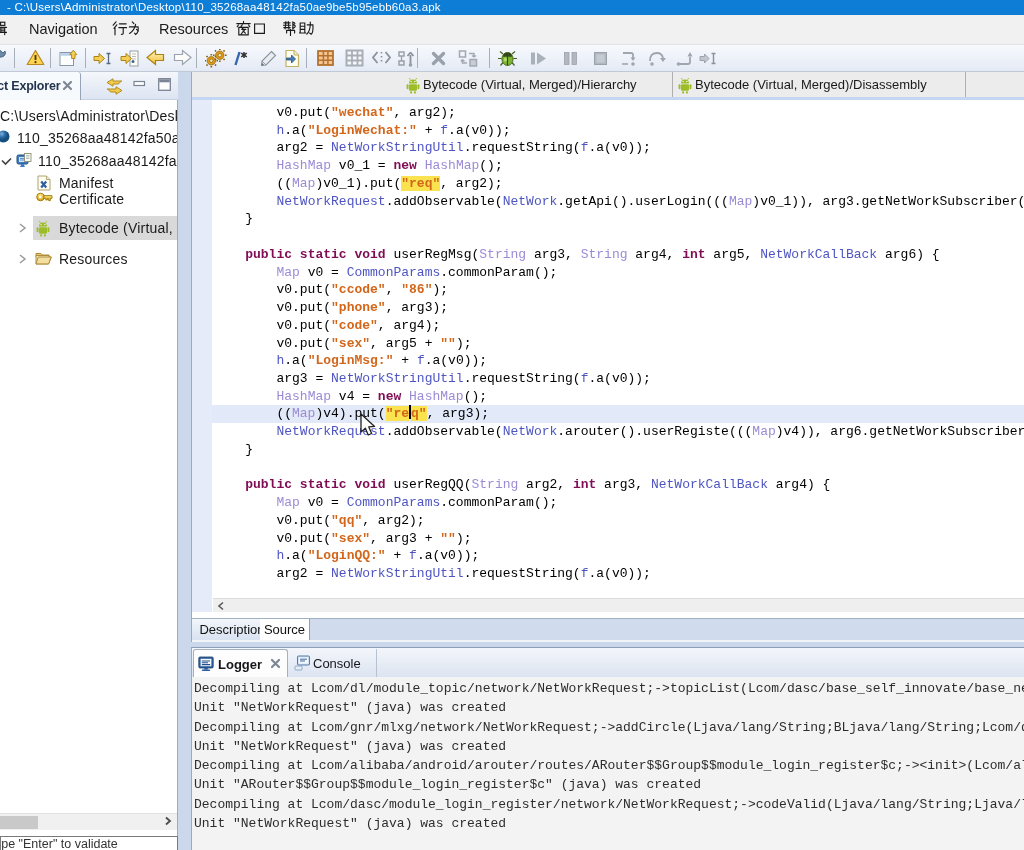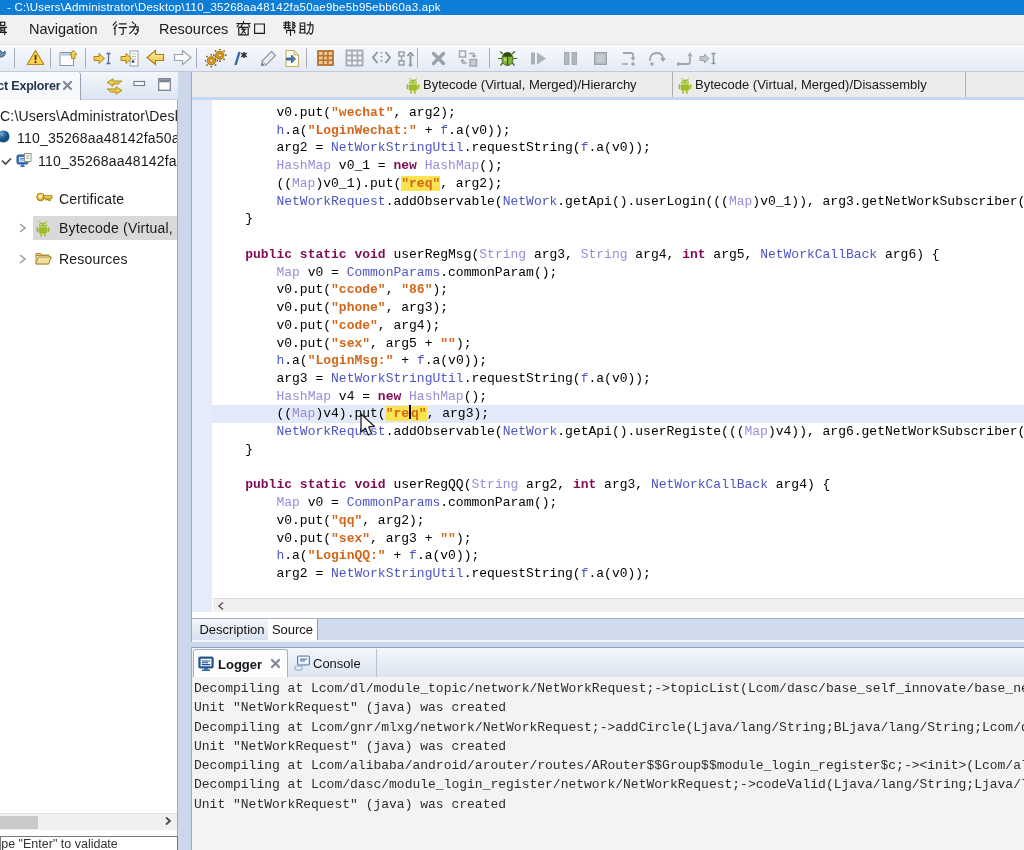--- a/index.html
+++ b/index.html
@@ -394,20 +394,30 @@
           <svg width="16" height="16" viewBox="0 0 16 16">
             <rect x="1" y="2" width="11" height="9" rx="1.5" fill="#3F7BC0" stroke="#23507E" stroke-width="1"></rect>
             <rect x="3" y="4" width="7" height="5" fill="#D7E6F5"></rect>
             <path d="M4 5.5 H9 M4 7 H9" stroke="#3F7BC0" stroke-width="0.8"></path>
             <path d="M5.5 11 L4 14 H9 L7.5 11 Z" fill="#3F7BC0"></path>
             <rect x="8.5" y="0.5" width="6.5" height="8" fill="#FDFDF4" stroke="#8E8E74" stroke-width="0.9"></rect>
             <path d="M10 2.5 H13.5 M10 4 H13.5 M10 5.5 H13.5" stroke="#9FB0C4" stroke-width="0.8"></path>
           </svg>
         </span>
         <span class="lbl" style="left: 38px;">110_35268aa48142fa50ae9be5b95ebb60a3.dex</span>
+      </div>
+      <div class="tree-row" style="top: 70.9px;">
+        <span class="ico" style="left: 37px;">
+          <svg width="14" height="16" viewBox="0 0 14 16">
+            <path d="M1 1 H9.5 L13 4.5 V15 H1 Z" fill="#FDFDF2" stroke="#AFA271" stroke-width="1"></path>
+            <path d="M9.5 1 V4.5 H13" fill="#EDE8C8" stroke="#AFA271" stroke-width="0.9"></path>
+            <path d="M4.2 6.5 L9.2 12.5 M9.2 6.5 L4.2 12.5" stroke="#2E5FA3" stroke-width="2.2"></path>
+          </svg>
+        </span>
+        <span class="lbl" style="left: 59px;">Manifest</span>
       </div>
       <div class="tree-row" style="top: 87px;">
         <span class="ico" style="left: 36px;">
           <svg width="17" height="12" viewBox="0 0 17 12">
             <defs>
               <linearGradient id="kg" x1="0" y1="0" x2="0" y2="1">
                 <stop offset="0%" stop-color="#FCE37A"></stop>
                 <stop offset="100%" stop-color="#D9A416"></stop>
               </linearGradient>
             </defs>
@@ -525,21 +535,21 @@
         <div class="cl"><span>    </span><span class="tk-k">public static void</span><span> userRegMsg(</span><span class="tk-t">String</span><span> arg3, </span><span class="tk-t">String</span><span> arg4, </span><span class="tk-k">int</span><span> arg5, </span><span class="tk-c">NetWorkCallBack</span><span> arg6) {</span></div>
         <div class="cl"><span>        </span><span class="tk-t">Map</span><span> v0 = </span><span class="tk-c">CommonParams</span><span>.commonParam();</span></div>
         <div class="cl"><span>        v0.put(</span><span class="tk-s">"ccode"</span><span>, </span><span class="tk-s">"86"</span><span>);</span></div>
         <div class="cl"><span>        v0.put(</span><span class="tk-s">"phone"</span><span>, arg3);</span></div>
         <div class="cl"><span>        v0.put(</span><span class="tk-s">"code"</span><span>, arg4);</span></div>
         <div class="cl"><span>        v0.put(</span><span class="tk-s">"sex"</span><span>, arg5 + </span><span class="tk-s">""</span><span>);</span></div>
         <div class="cl"><span>        </span><span class="tk-c">h</span><span>.a(</span><span class="tk-s">"LoginMsg:"</span><span> + </span><span class="tk-c">f</span><span>.a(v0));</span></div>
         <div class="cl"><span>        arg3 = </span><span class="tk-c">NetWorkStringUtil</span><span>.requestString(</span><span class="tk-c">f</span><span>.a(v0));</span></div>
         <div class="cl"><span>        </span><span class="tk-t">HashMap</span><span> v4 = </span><span class="tk-k">new</span><span> </span><span class="tk-t">HashMap</span><span>();</span></div>
         <div class="cl cur"><span>        ((</span><span class="tk-t">Map</span><span>)v4).put(</span><span class="tk-h">"re</span><span class="caret"></span><span class="tk-h">q"</span><span>, arg3);</span></div>
-        <div class="cl"><span>        </span><span class="tk-c">NetWorkRequest</span><span>.addObservable(</span><span class="tk-c">NetWork</span><span>.getApi().userRegiste(((</span><span class="tk-t">Map</span><span>)v4)), arg6.getNetWorkSubscriber(new NetWorkSubscriber() {</span></div>
+        <div class="cl"><span>        </span><span class="tk-c">NetWorkRequest</span><span>.addObservable(</span><span class="tk-c">NetWork</span><span>.arouter().userRegiste(((</span><span class="tk-t">Map</span><span>)v4)), arg6.getNetWorkSubscriber(new NetWorkSubscriber() {</span></div>
         <div class="cl"><span>    }</span></div>
         <div class="cl"></div>
         <div class="cl"><span>    </span><span class="tk-k">public static void</span><span> userRegQQ(</span><span class="tk-t">String</span><span> arg2, </span><span class="tk-k">int</span><span> arg3, </span><span class="tk-c">NetWorkCallBack</span><span> arg4) {</span></div>
         <div class="cl"><span>        </span><span class="tk-t">Map</span><span> v0 = </span><span class="tk-c">CommonParams</span><span>.commonParam();</span></div>
         <div class="cl"><span>        v0.put(</span><span class="tk-s">"qq"</span><span>, arg2);</span></div>
         <div class="cl"><span>        v0.put(</span><span class="tk-s">"sex"</span><span>, arg3 + </span><span class="tk-s">""</span><span>);</span></div>
         <div class="cl"><span>        </span><span class="tk-c">h</span><span>.a(</span><span class="tk-s">"LoginQQ:"</span><span> + </span><span class="tk-c">f</span><span>.a(v0));</span></div>
         <div class="cl"><span>        arg2 = </span><span class="tk-c">NetWorkStringUtil</span><span>.requestString(</span><span class="tk-c">f</span><span>.a(v0));</span></div>
       </div>
   </div>
@@ -547,21 +557,21 @@
     <span style="position:absolute; left:4px; top:2px;">
         <svg width="8" height="11" viewBox="0 0 8 11">
           <path d="M6 1.5 L2 5 L6 8.5" stroke="#5A5A5A" stroke-width="1.6" fill="none"></path>
         </svg>
       </span>
   </div>
   <div id="ed-btabs">
       <div class="btab inactive" style="left: 0; width: 81px;">
         <span>Description</span>
       </div>
-      <div class="btab active" style="left: 76px; width: 50px;">
+      <div class="btab active" style="left: 68px; width: 50px;">
         <span>Source</span>
       </div>
     </div>
   <div id="ed-bline"></div>
 </div>
 
 <div class="abs" id="logger">
   <div id="log-tabbar">
       <div class="log-tab active" style="left: 1px; width: 95px;">
         <span class="ico">
@@ -593,20 +603,21 @@
         <span class="lbl" style="left: 24px;">Console</span>
       </div>
       <div id="log-sep2" style="left: 184px;"></div>
     </div>
   <div id="log-body">
       <div class="log-line">Decompiling at Lcom/dl/module_topic/network/NetWorkRequest;-&gt;topicList(Lcom/dasc/base_self_innovate/base_network/NetWorkCallBack;)V</div>
       <div class="log-line">Unit "NetWorkRequest" (java) was created</div>
       <div class="log-line">Decompiling at Lcom/gnr/mlxg/network/NetWorkRequest;-&gt;addCircle(Ljava/lang/String;BLjava/lang/String;Lcom/dasc/base_self_innovate/base_network/NetWorkCallBack;)V</div>
       <div class="log-line">Unit "NetWorkRequest" (java) was created</div>
       <div class="log-line">Decompiling at Lcom/alibaba/android/arouter/routes/ARouter$$Group$$module_login_register$c;-&gt;&lt;init&gt;(Lcom/alibaba/android/arouter/facade/template/IRouteGroup;)V</div>
+      <div class="log-line">Unit "ARouter$$Group$$module_login_register$c" (java) was created</div>
       <div class="log-line">Decompiling at Lcom/dasc/module_login_register/network/NetWorkRequest;-&gt;codeValid(Ljava/lang/String;Ljava/lang/String;Lcom/dasc/base_self_innovate/base_network/NetWorkCallBack;)V</div>
       <div class="log-line">Unit "NetWorkRequest" (java) was created</div>
     </div>
 </div>
 
 <div class="abs" id="mouse-cursor">
     <svg width="20" height="26" viewBox="0 0 20 26">
       <path d="M1 1 L1 19 L5.4 15.2 L8.2 22 L11.6 20.5 L8.8 13.9 L14.6 13.4 Z" fill="#FCFCFC" stroke="#222" stroke-width="1.3" stroke-linejoin="round"></path>
     </svg>
   </div>

